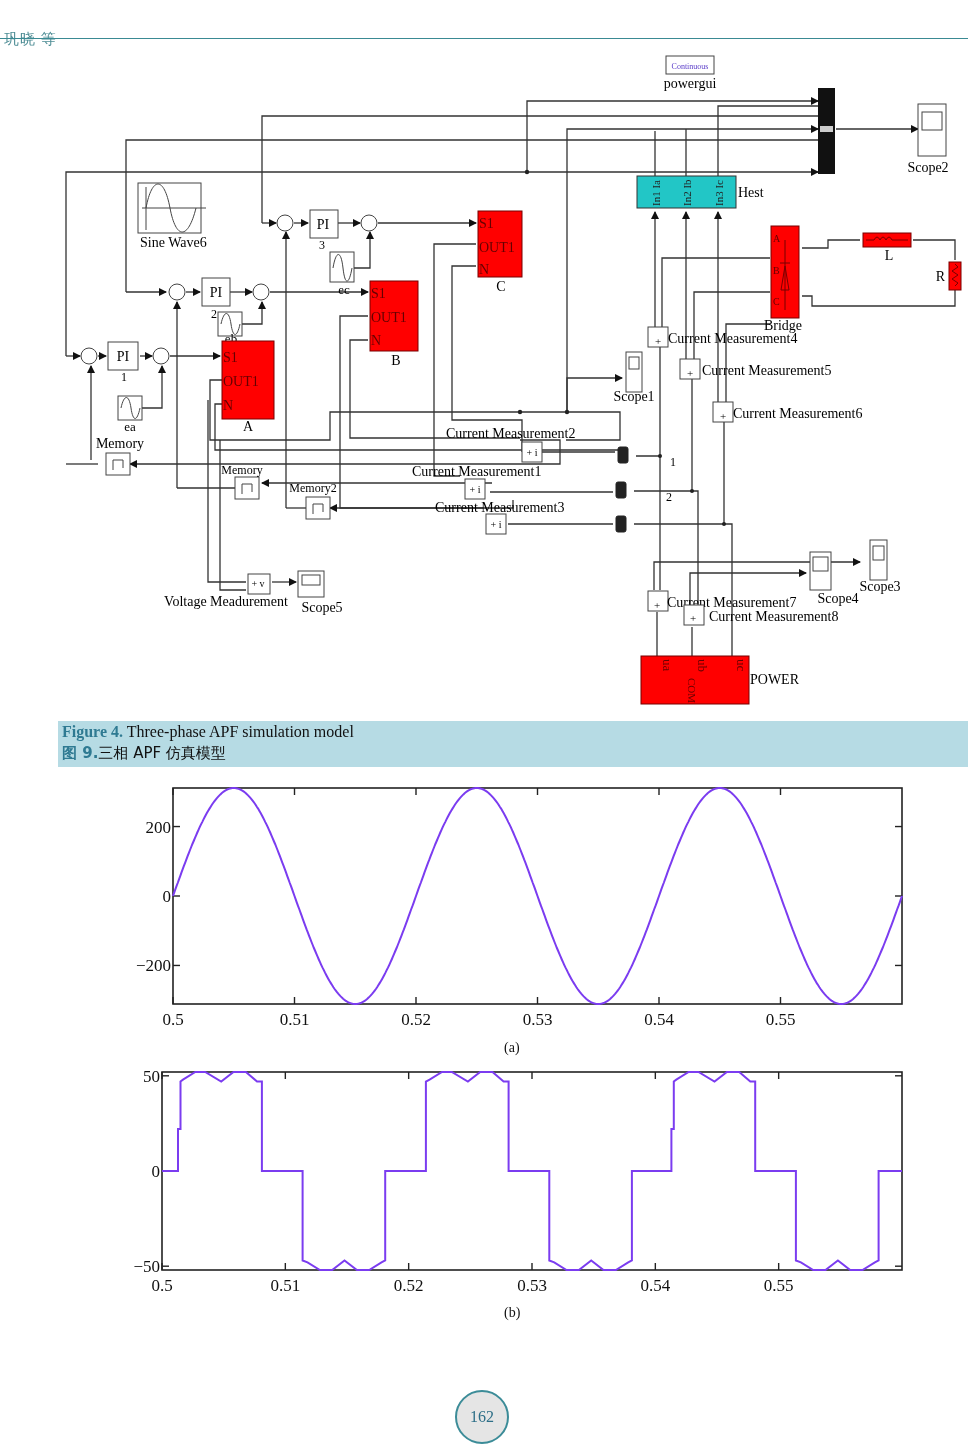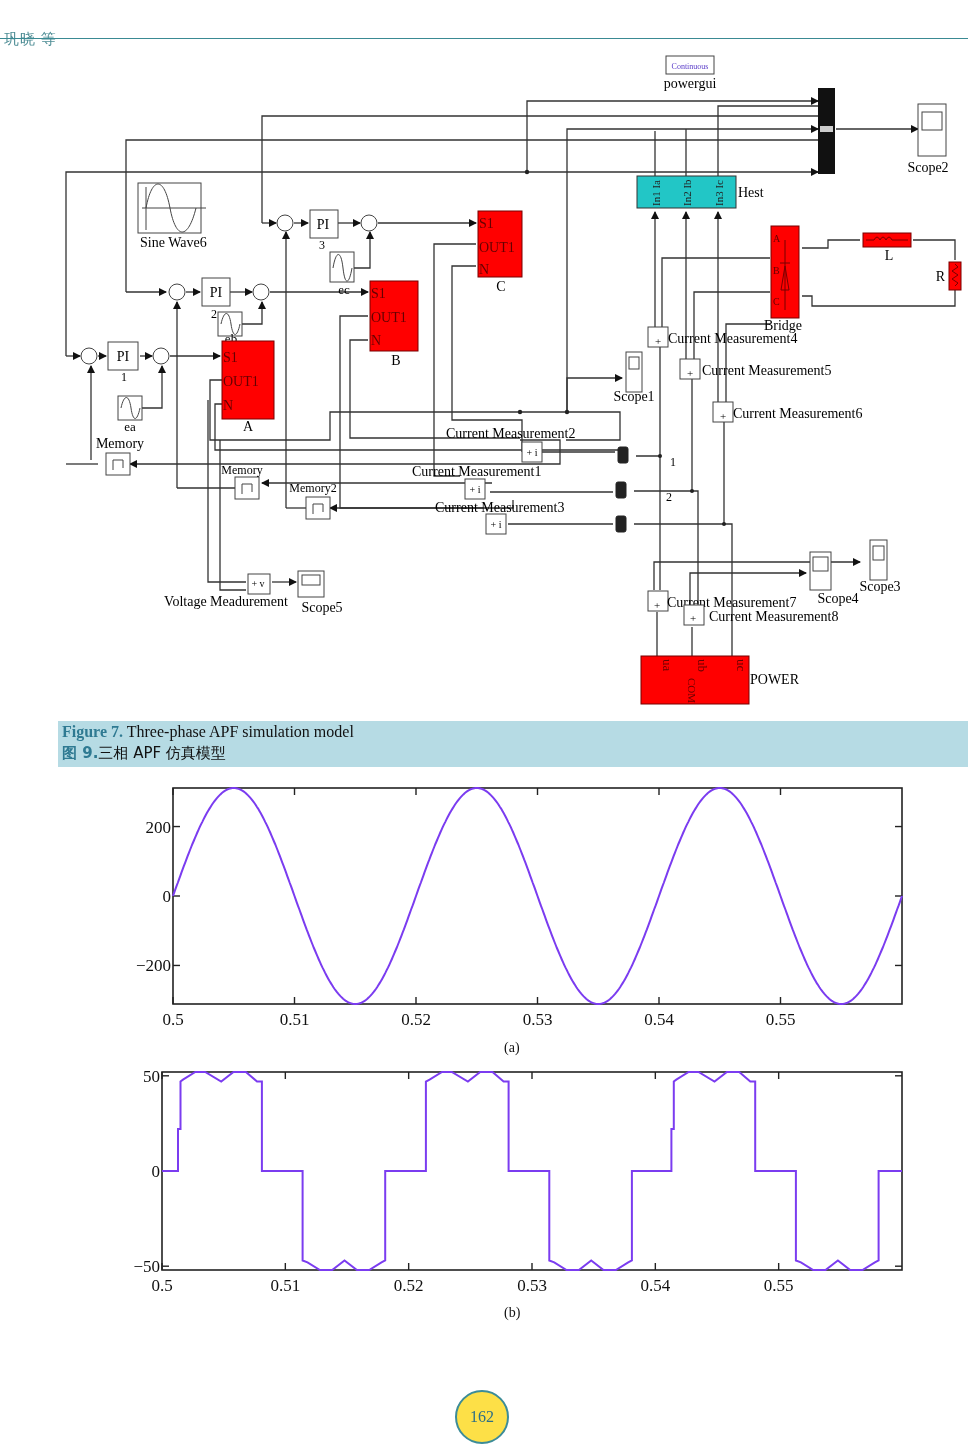--- a/index.html
+++ b/index.html
@@ -7,21 +7,21 @@
          font-family:"Liberation Serif","DejaVu Serif",serif; color:#111; }
   .header-author { position:absolute; left:4px; top:0px; font-size:15px; color:#4e8d95; letter-spacing:1px;margin-top:30px; }
   .header-rule { position:absolute; left:0; top:38px; width:968px; height:1px; background:#3a8a93; }
   svg text { font-family:"Liberation Serif","DejaVu Serif",serif; }
   .caption-box { position:absolute; left:58px; top:721px; width:910px; height:46px; background:#b6dbe4; }
   .cap-line { position:absolute; left:4px; font-size:16px; line-height:20px; white-space:nowrap; }
   .cap-en { top:1px; }
   .cap-zh { top:22px; font-family:"DejaVu Sans",sans-serif; font-size:15px; }
   .cap-label { color:#2f7a92; font-weight:bold; }
   .page-badge { position:absolute; left:455px; top:1390px; width:54px; height:54px; border-radius:50%;
-                background:#fde047; border:2px solid #3c8c98; box-sizing:border-box;
+                background:#e5e5e5; border:2px solid #3c8c98; box-sizing:border-box;
                 display:flex; align-items:center; justify-content:center; color:#2d6f88; font-size:16px; }
   .sub-label { position:absolute; font-size:14px; }
 </style>
 </head>
 <body>
 
 <div class="header-author">巩晓  等</div>
 <div class="header-rule"></div>
 
 <svg style="position:absolute;left:0;top:40px;" width="968" height="680" viewBox="0 40 968 680">
@@ -334,21 +334,21 @@
     <text transform="translate(663,659) rotate(90)" font-size="13" fill="#600">ua</text>
     <text transform="translate(698,659) rotate(90)" font-size="13" fill="#600">ub</text>
     <text transform="translate(737,659) rotate(90)" font-size="13" fill="#600">uc</text>
     <text transform="translate(688,678) rotate(90)" font-size="11" fill="#600">COM</text>
     <text x="750" y="684" font-size="14">POWER</text>
   </g>
 </svg>
 
 <div class="caption-box">
   <div class="cap-line cap-en">
-    <span class="cap-label">Figure 7.</span><span> Three-phase APF simulation model</span>
+    <span class="cap-label">Figure 4.</span><span> Three-phase APF simulation model</span>
   </div>
   <div class="cap-line cap-zh">
     <span class="cap-label">图 9.</span><span>三相 APF 仿真模型</span>
   </div>
 </div>
 
 <svg id="chart-a" style="position:absolute;left:110px;top:780px;" width="810" height="250">
     <rect x="63" y="8" width="729" height="216" fill="#fff" stroke="#222" stroke-width="1.6"></rect>
     <line x1="63" y1="224" x2="63" y2="217" stroke="#222" stroke-width="1.4"></line>
     <line x1="63" y1="8" x2="63" y2="15" stroke="#222" stroke-width="1.4"></line>

